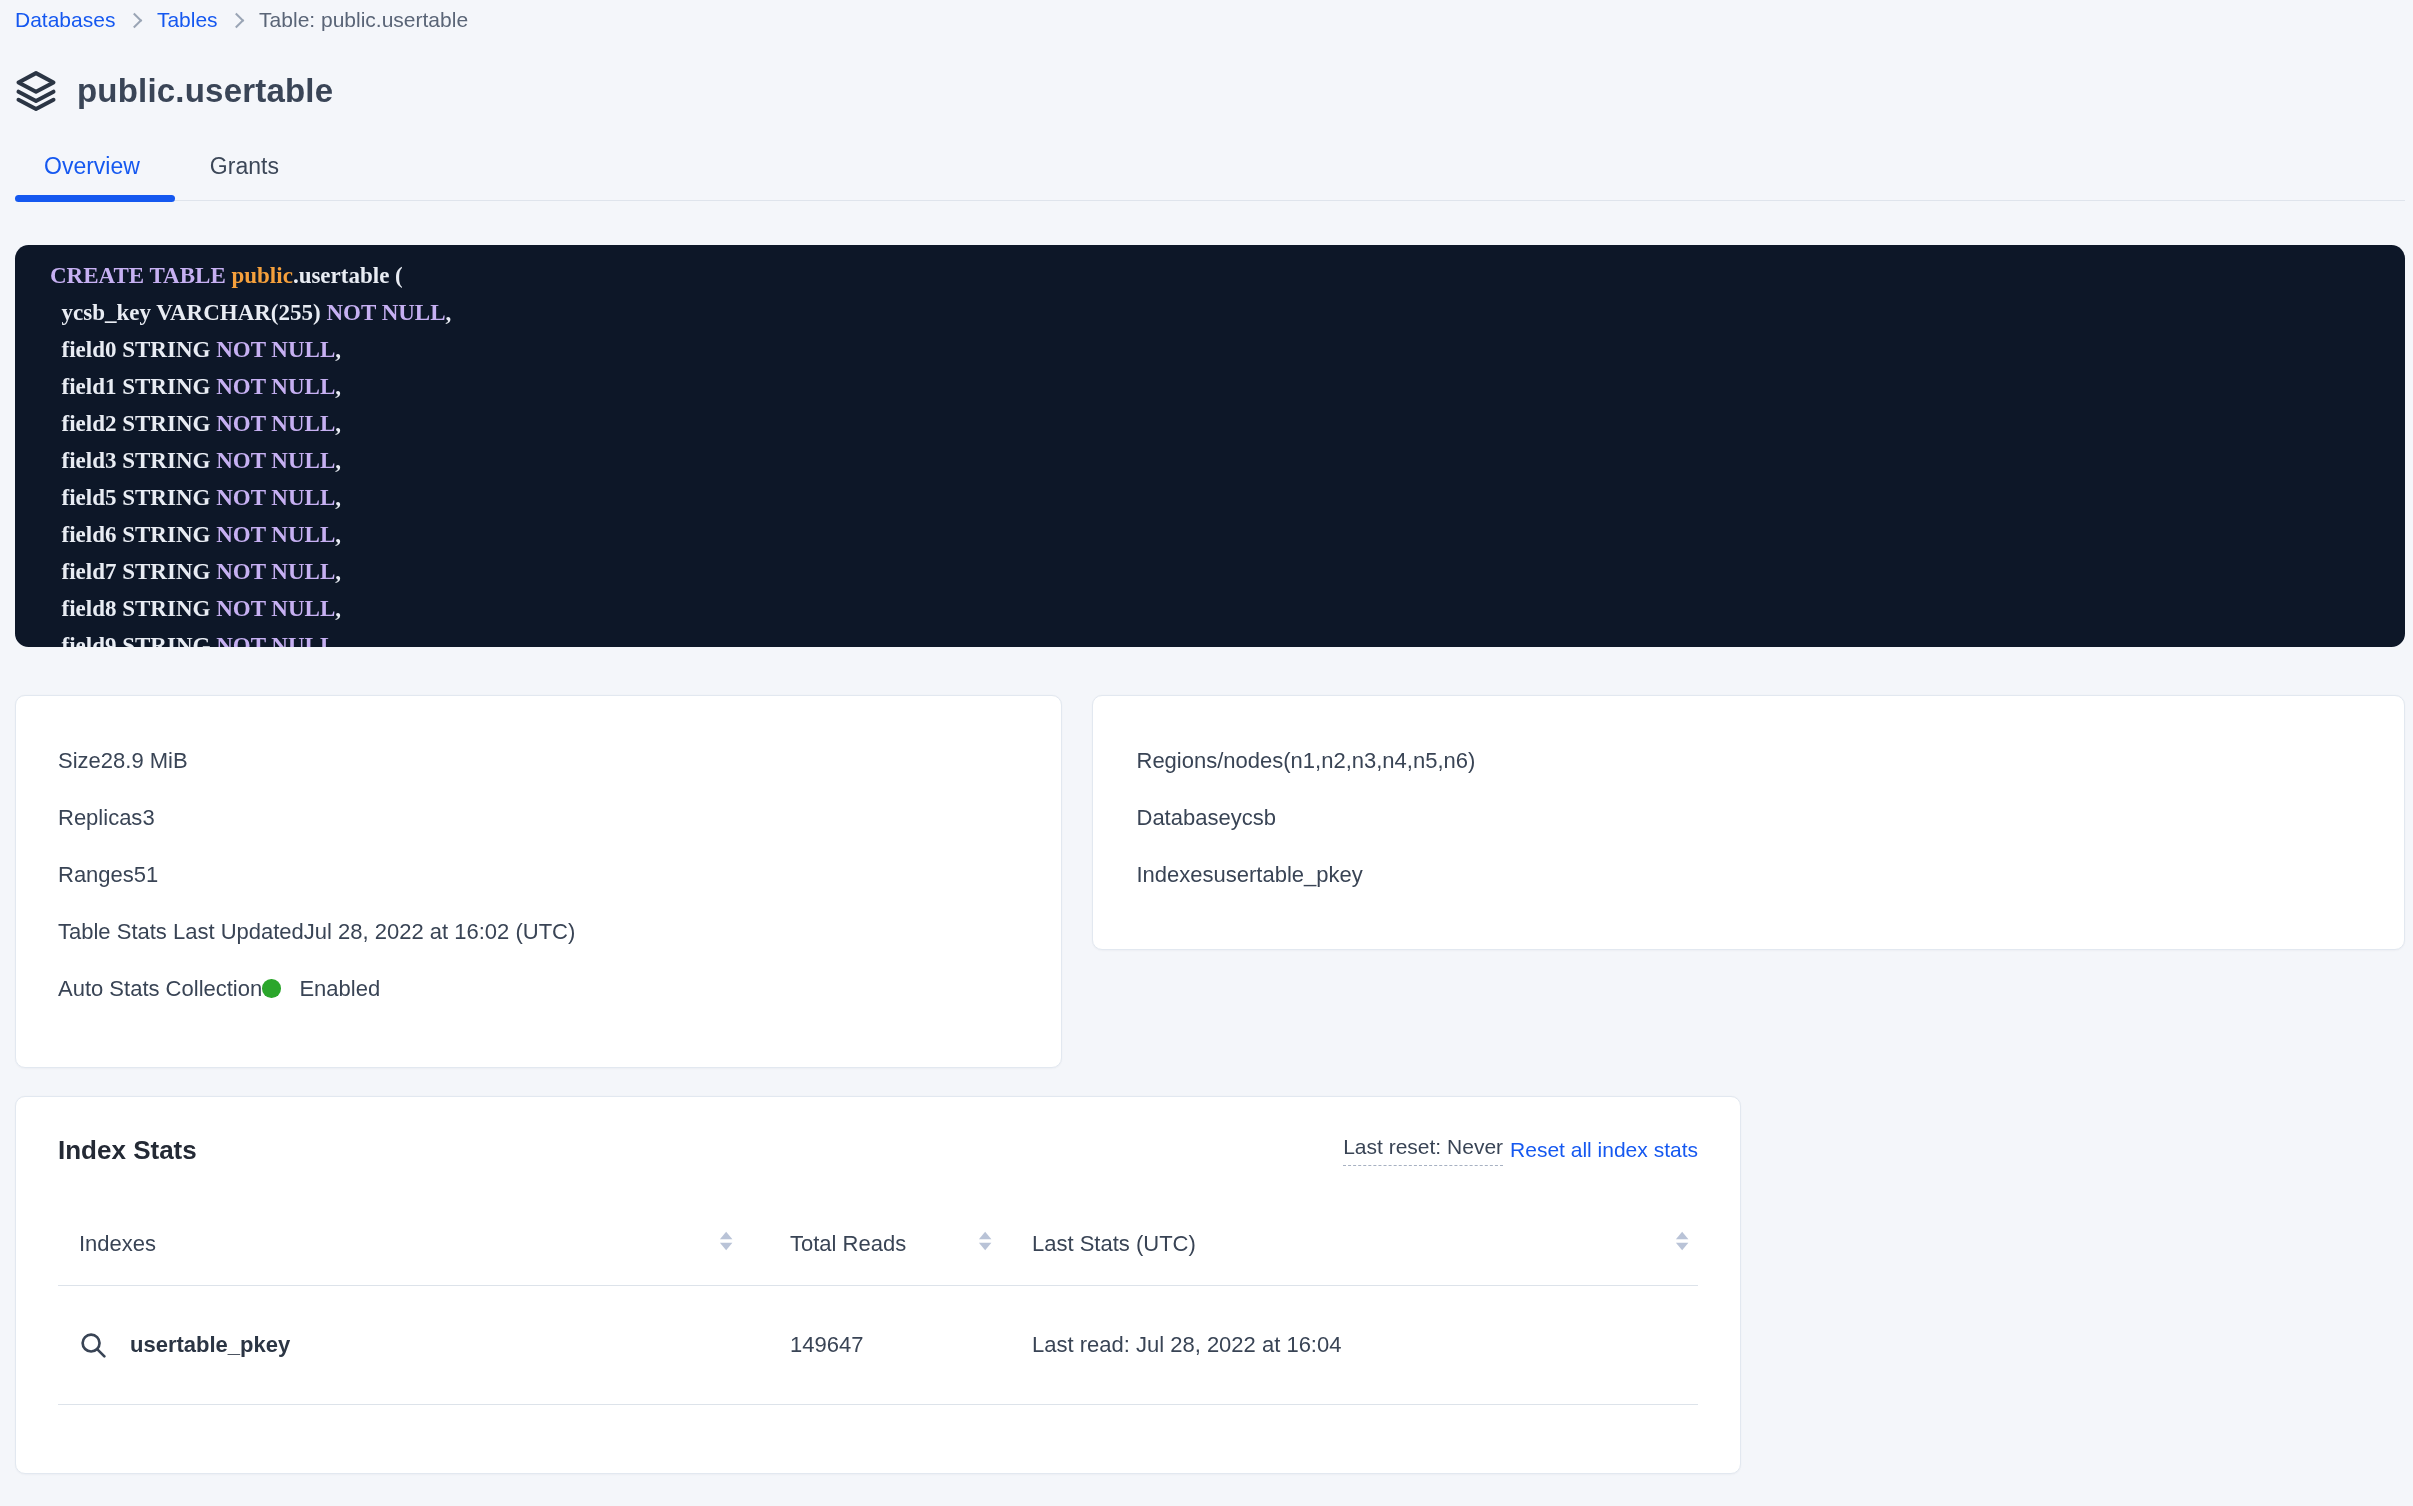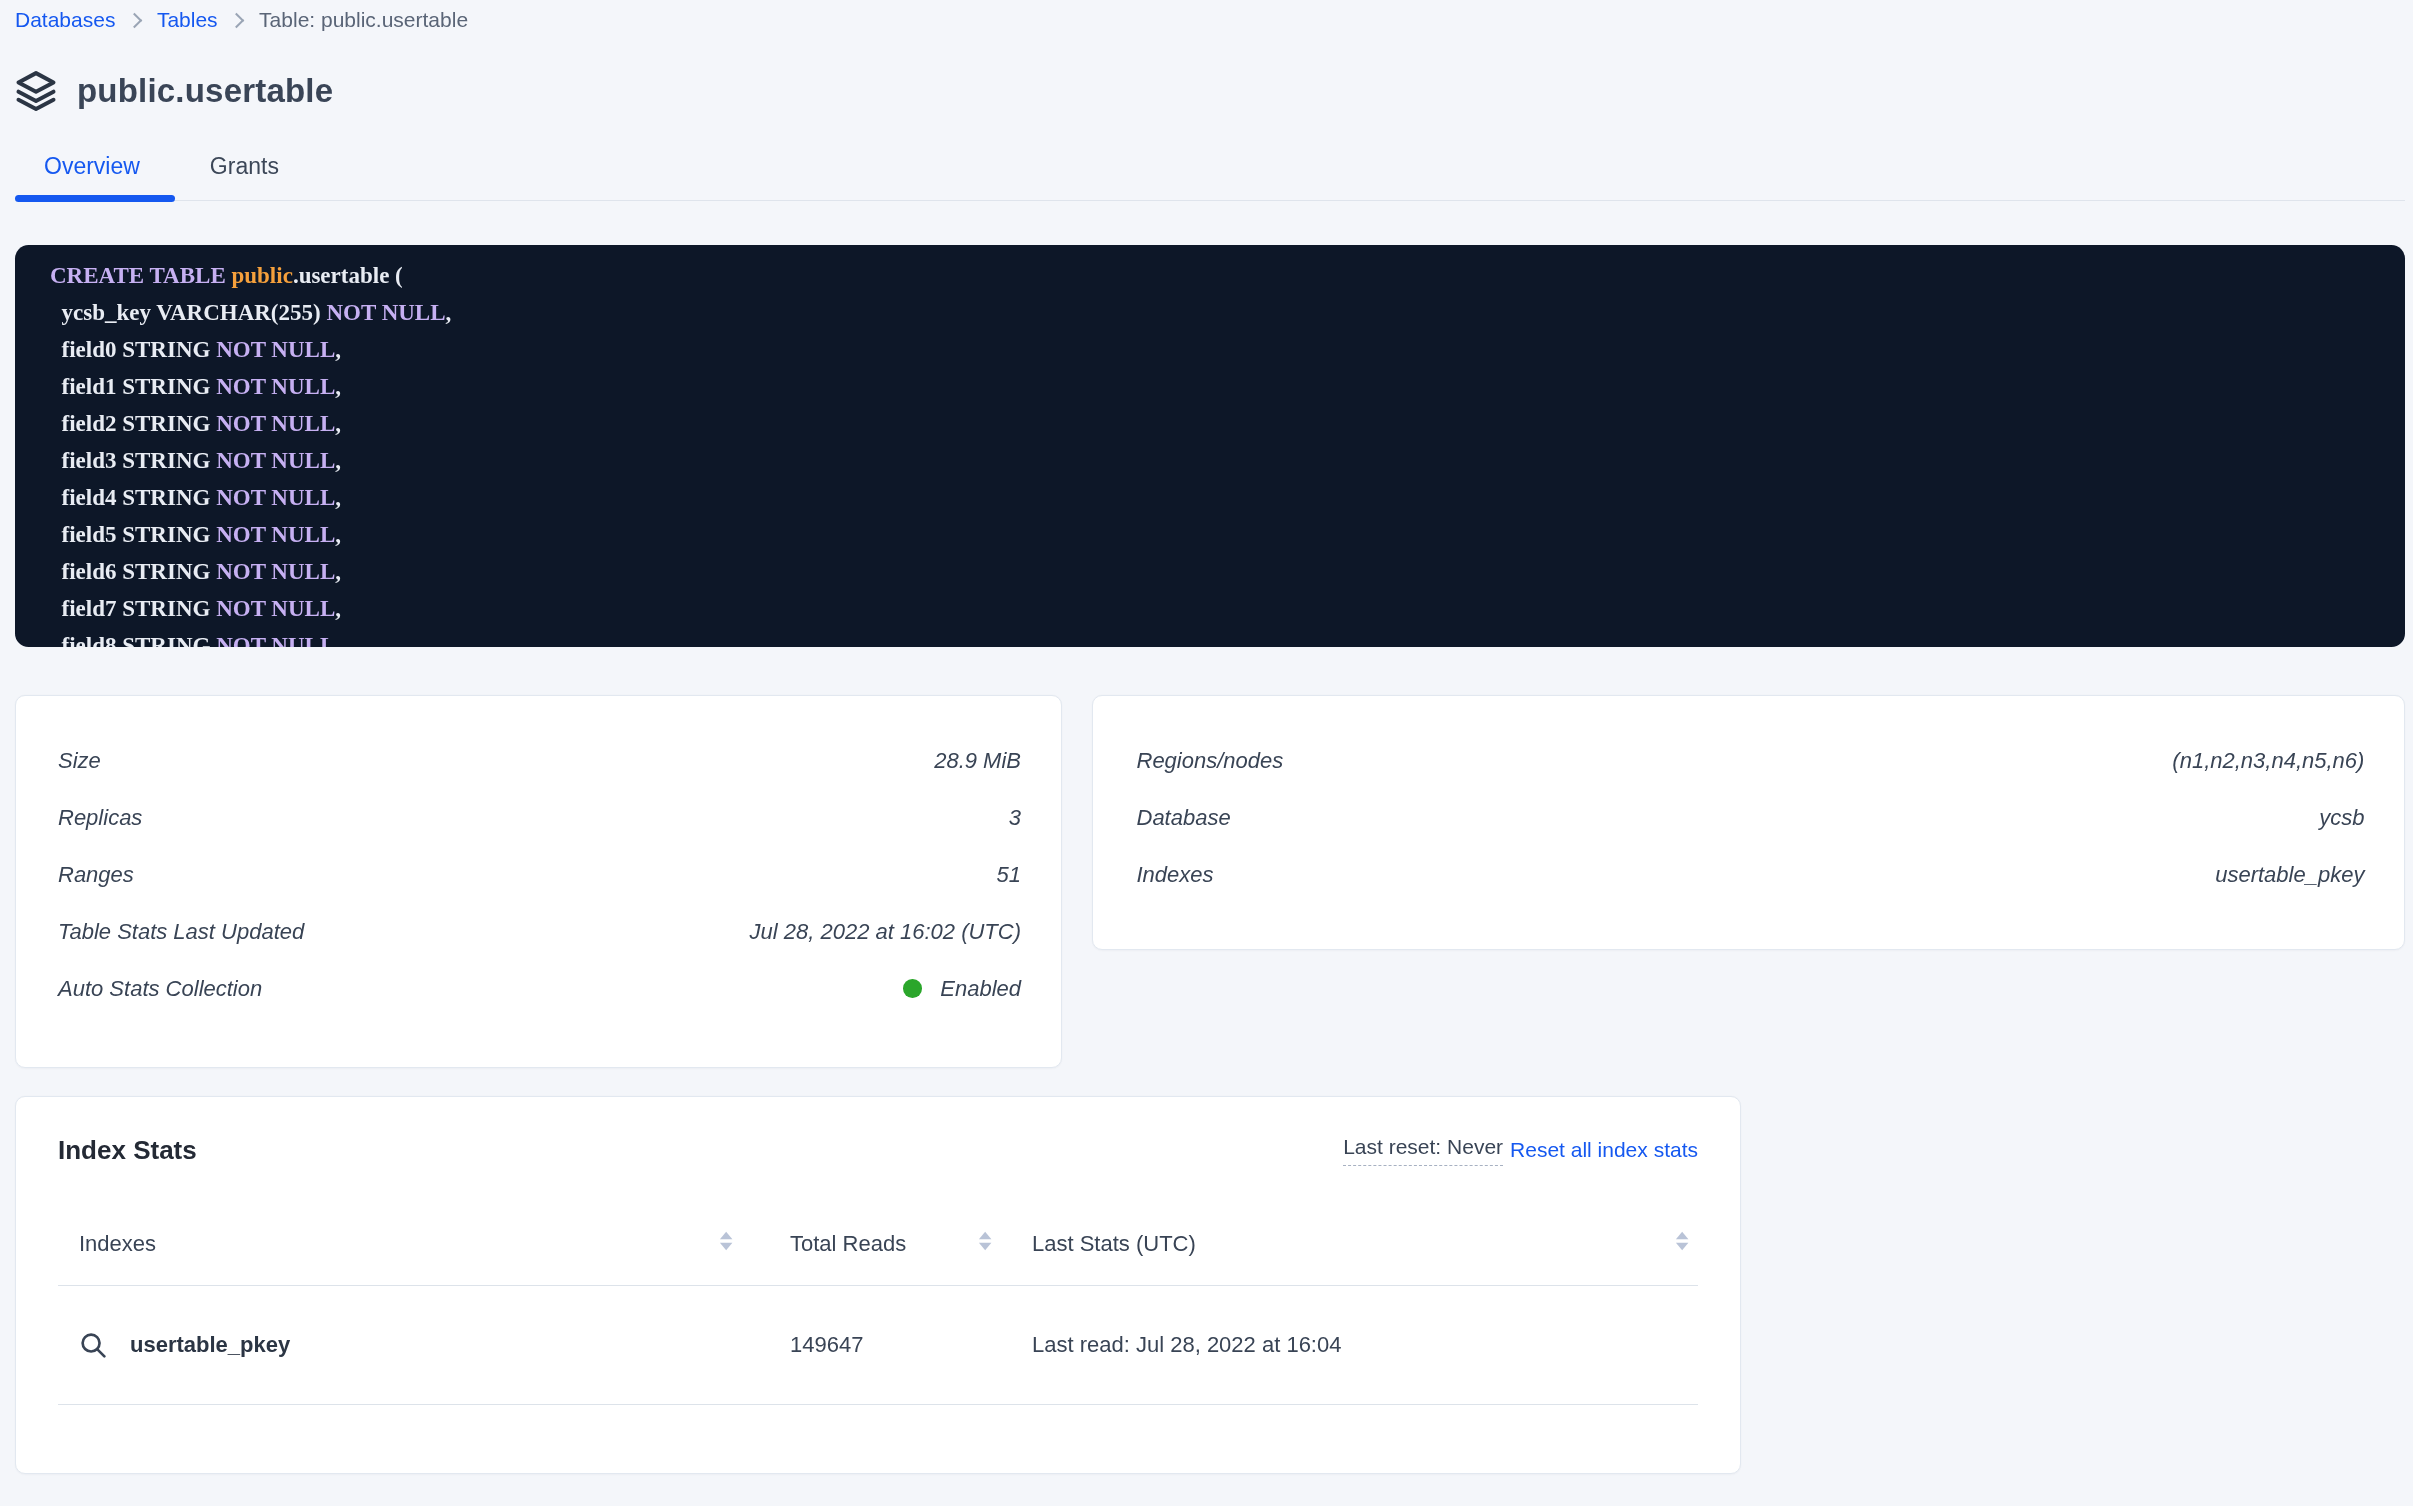--- a/index.html
+++ b/index.html
@@ -47,21 +47,21 @@
   .tok-schema { color: #f5a03c; }
 
   
   .cards-row { display: flex; gap: 29.5px; margin-top: 48px; align-items: flex-start; }
   .card {
     background: #ffffff; border: 0.8px solid #e2e8f0; border-radius: 10px;
     box-shadow: 0 0.8px 1.7px rgba(40,55,80,0.04);
   }
   .card-left  { width: 1047px; padding: 36px 40px 50px 42px; }
   .card-right { flex: 1; padding: 36px 40px 46px 44px; }
-  .stat-row { height: 57px; display: flex; justify-content: space-between; align-items: center; font-size: 22px; font-style: italic; }
+  .stat-row { height: 57px; display: flex; align-items: center; font-size: 22px; }
   .stat-label { color: #394455; }
   .stat-value { color: #394455; display: flex; align-items: center; }
   .status-dot { width: 18.6px; height: 18.6px; border-radius: 50%; background: #2ba62b; margin-right: 18.6px; }
 
   
   .index-card { margin-top: 28px; width: 1726px; height: 378px; padding: 35px 42px 0 42px; overflow: hidden; }
   .index-head { display: flex; justify-content: space-between; align-items: center; height: 37px; }
   .index-title { font-size: 26px; font-weight: 700; color: #242a35; }
   .index-head-right { display: flex; align-items: center; gap: 7px; font-size: 21px; }
   .last-reset { color: #394455; border-bottom: 1.7px dashed #a7b1c2; padding-bottom: 5.9px; cursor: default; }
@@ -111,21 +111,20 @@
     <div class="tab">Grants</div>
   </div>
 
   <div class="code-box">
       <div class="code-line"><span class="tok-kw">CREATE TABLE </span><span class="tok-schema">public</span><span class="tok-plain">.usertable (</span></div>
       <div class="code-line"><span class="tok-plain">  ycsb_key VARCHAR(255) </span><span class="tok-kw">NOT NULL</span><span class="tok-plain">,</span></div>
       <div class="code-line"><span class="tok-plain">  field0 STRING </span><span class="tok-kw">NOT NULL</span><span class="tok-plain">,</span></div>
       <div class="code-line"><span class="tok-plain">  field1 STRING </span><span class="tok-kw">NOT NULL</span><span class="tok-plain">,</span></div>
       <div class="code-line"><span class="tok-plain">  field2 STRING </span><span class="tok-kw">NOT NULL</span><span class="tok-plain">,</span></div>
       <div class="code-line"><span class="tok-plain">  field3 STRING </span><span class="tok-kw">NOT NULL</span><span class="tok-plain">,</span></div>
-      <div class="code-line"><span class="tok-plain">  field4 STRING </span><span class="tok-kw">NOT NULL</span><span class="tok-plain">,</span></div>
       <div class="code-line"><span class="tok-plain">  field5 STRING </span><span class="tok-kw">NOT NULL</span><span class="tok-plain">,</span></div>
       <div class="code-line"><span class="tok-plain">  field6 STRING </span><span class="tok-kw">NOT NULL</span><span class="tok-plain">,</span></div>
       <div class="code-line"><span class="tok-plain">  field7 STRING </span><span class="tok-kw">NOT NULL</span><span class="tok-plain">,</span></div>
       <div class="code-line"><span class="tok-plain">  field8 STRING </span><span class="tok-kw">NOT NULL</span><span class="tok-plain">,</span></div>
       <div class="code-line"><span class="tok-plain">  field9 STRING </span><span class="tok-kw">NOT NULL</span><span class="tok-plain">,</span></div>
     </div>
 
   <div class="cards-row">
     <div class="card card-left">
       <div class="rows">

